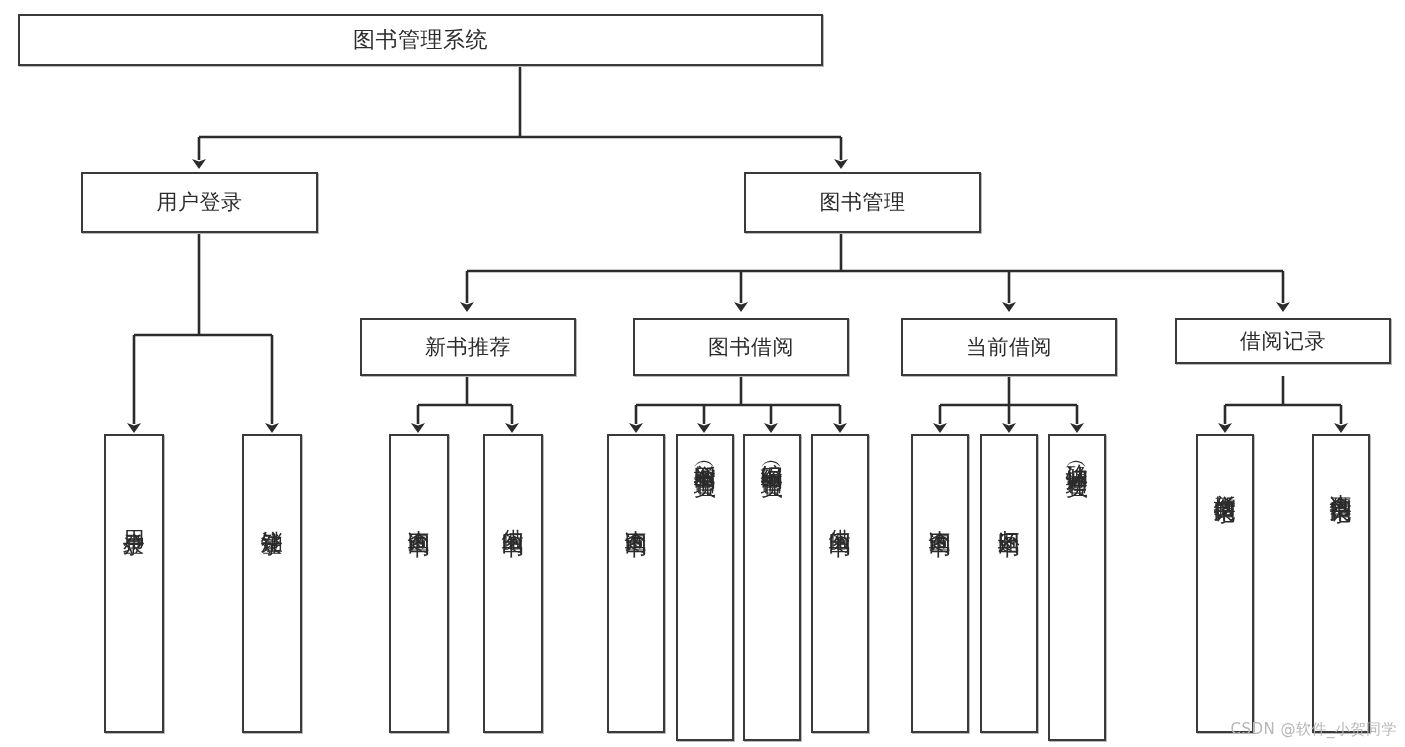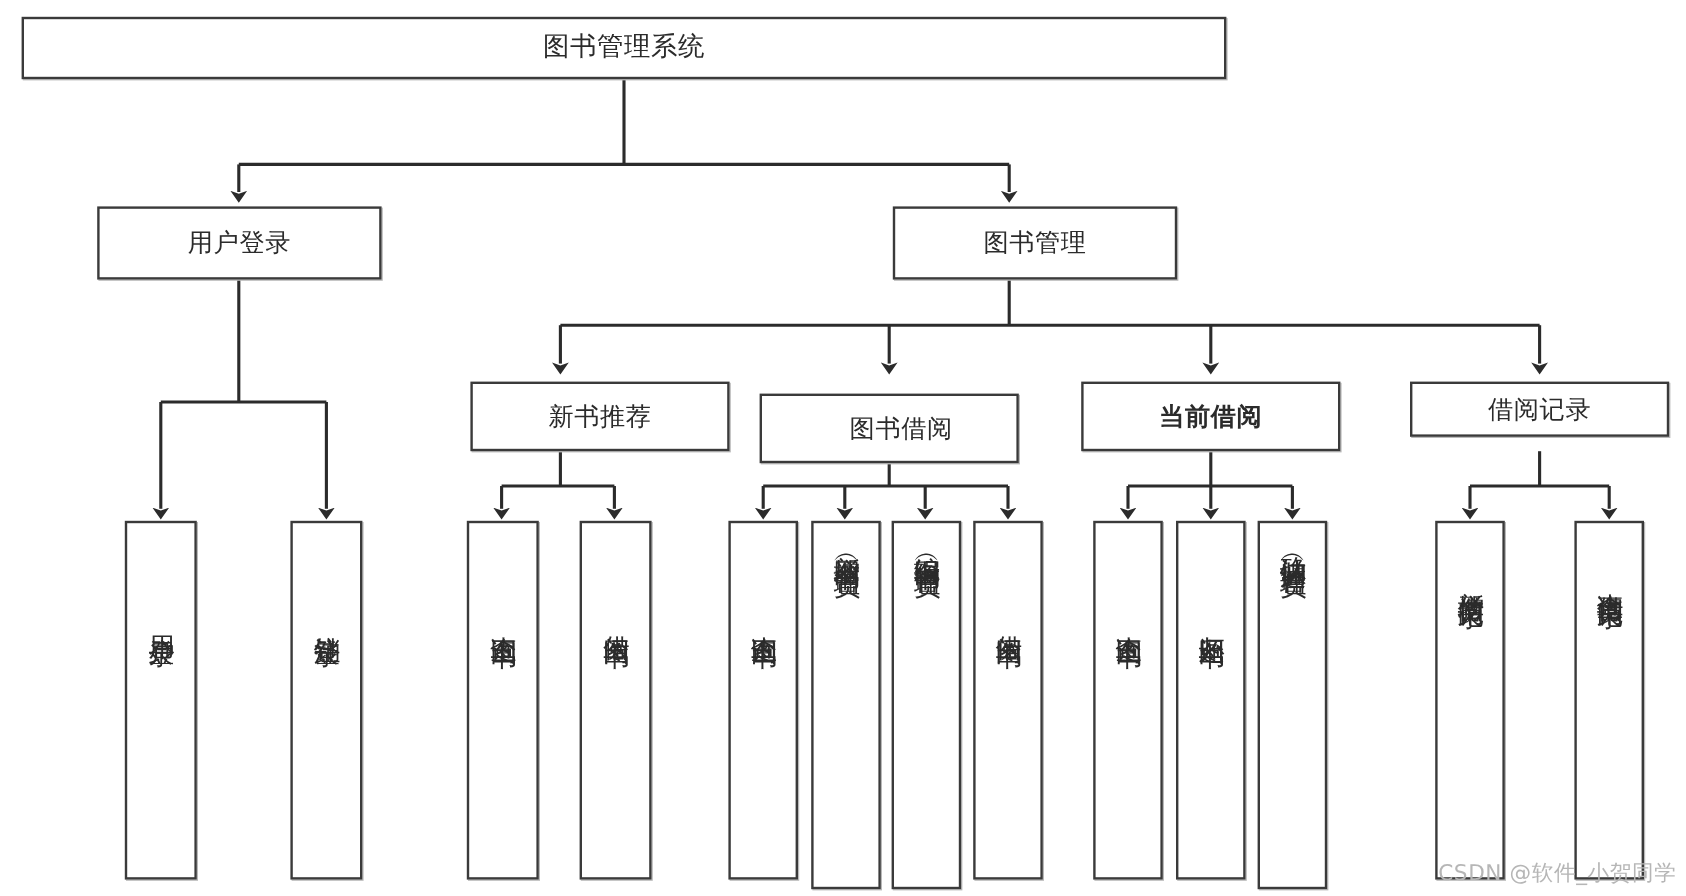--- a/index.html
+++ b/index.html
@@ -58,21 +58,21 @@
     line-height: 1.16;
     letter-spacing: 2px;
   }
   .node.root .label {
     font-size: 22px;
   }
   #watermark {
     position: absolute;
     right: 8px;
     bottom: 8px;
-    font-size: 18px;
+    font-size: 15px;
     color: #b6b6b6;
     letter-spacing: 0.5px;
     white-space: nowrap;
     user-select: none;
   }
 </style>
 </head>
 <body>
 
 <div id="diagram-root">
@@ -120,41 +120,41 @@
       <path d="M1009,405 L1009,424" marker-end="url(#arrow)"></path>
       <path d="M1077,405 L1077,424" marker-end="url(#arrow)"></path>
 
       <path d="M1283,376 L1283,405"></path>
       <path d="M1225,405 L1341,405"></path>
       <path d="M1225,405 L1225,424" marker-end="url(#arrow)"></path>
       <path d="M1341,405 L1341,424" marker-end="url(#arrow)"></path>
     </g>
   </svg>
 
-  <div class="node root horizontal" style="left:18px; top:14px; width:1004px; height:52px;">
+  <div class="node root horizontal" style="left:18px; top:14px; width:805px; height:52px;">
     <span class="label">图书管理系统</span>
   </div>
 
   <div class="node horizontal" style="left:81px; top:172px; width:237px; height:61px;">
     <span class="label">用户登录</span>
   </div>
 
   <div class="node horizontal" style="left:712px; top:172px; width:237px; height:61px;margin-left:32px;">
     <span class="label">图书管理</span>
   </div>
 
-  <div class="node horizontal" style="left:360px; top:318px; width:216px; height:58px;margin-left:32px;">
+  <div class="node horizontal" style="left:360px; top:318px; width:216px; height:58px;">
     <span class="label">新书推荐</span>
   </div>
 
-  <div class="node horizontal" style="left:633px; top:328px; width:216px; height:58px;padding-left:20px;">
+  <div class="node horizontal" style="left:633px; top:318px; width:216px; height:58px;padding-left:20px;">
     <span class="label">图书借阅</span>
   </div>
 
-  <div class="node horizontal" style="left:901px; top:318px; width:216px; height:58px;font-weight:bold;">
+  <div class="node horizontal" style="left:901px; top:318px; width:216px; height:58px;">
     <span class="label">当前借阅</span>
   </div>
 
   <div class="node horizontal" style="left:1175px; top:318px; width:216px; height:46px;">
     <span class="label">借阅记录</span>
   </div>
 
   <div class="node vertical" style="left:104px; top:434px; width:60px; height:299px; padding-top:76px;">
     <span class="label">用户登录</span>
   </div>

